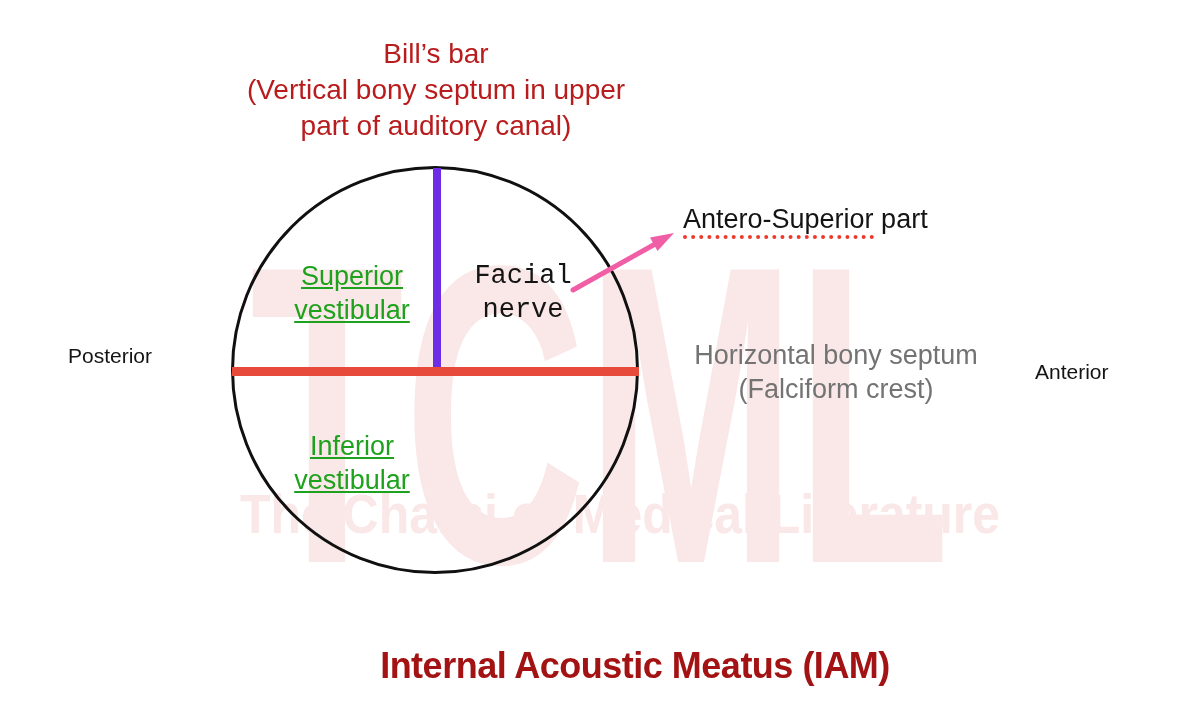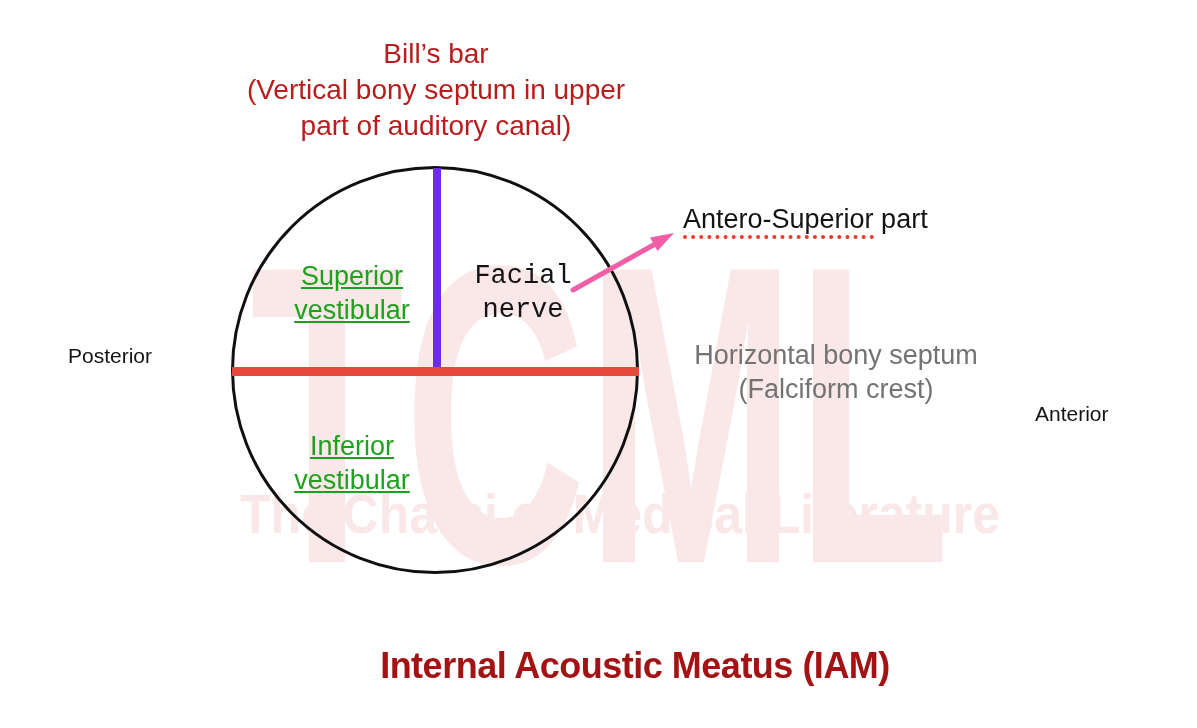--- a/index.html
+++ b/index.html
@@ -24,21 +24,21 @@
   .quad{font-size:27px;line-height:34px;width:200px;}
   .sup-vest{left:252px;top:259px;}
   .facial{left:423px;top:259px;}
   .inf-vest{left:252px;top:429px;}
   .cochlear{left:421px;top:445px;}
   .red-block{left:661px;top:338px;width:350px;font-size:27px;line-height:34px;color:#737373;}
   .antero{left:683px;top:204px;font-size:27px;color:#141414;}
   .antero .dotted{border-bottom:4px dotted #ED3A2D;padding-bottom:1px;}
   .orient{font-size:21px;color:#141414;}
   .posterior{left:68px;top:344px;}
-  .anterior{left:1035px;top:360px;margin-top:42px;}
+  .anterior{left:1035px;top:360px;}
   .title{left:350px;top:645px;width:570px;font-size:36px;font-weight:bold;color:#A31313;letter-spacing:-0.5px;}
   .wm-text{font-family:"Liberation Sans",sans-serif;font-weight:bold;}
 </style>
 </head>
 <body>
 
 <div class="canvas">
 
   <svg class="layer" width="1197" height="728">
     <text class="wm-text" x="600" y="562" font-size="425" text-anchor="middle" textLength="700" lengthAdjust="spacingAndGlyphs" fill="#FAE7E7">TCML</text>

